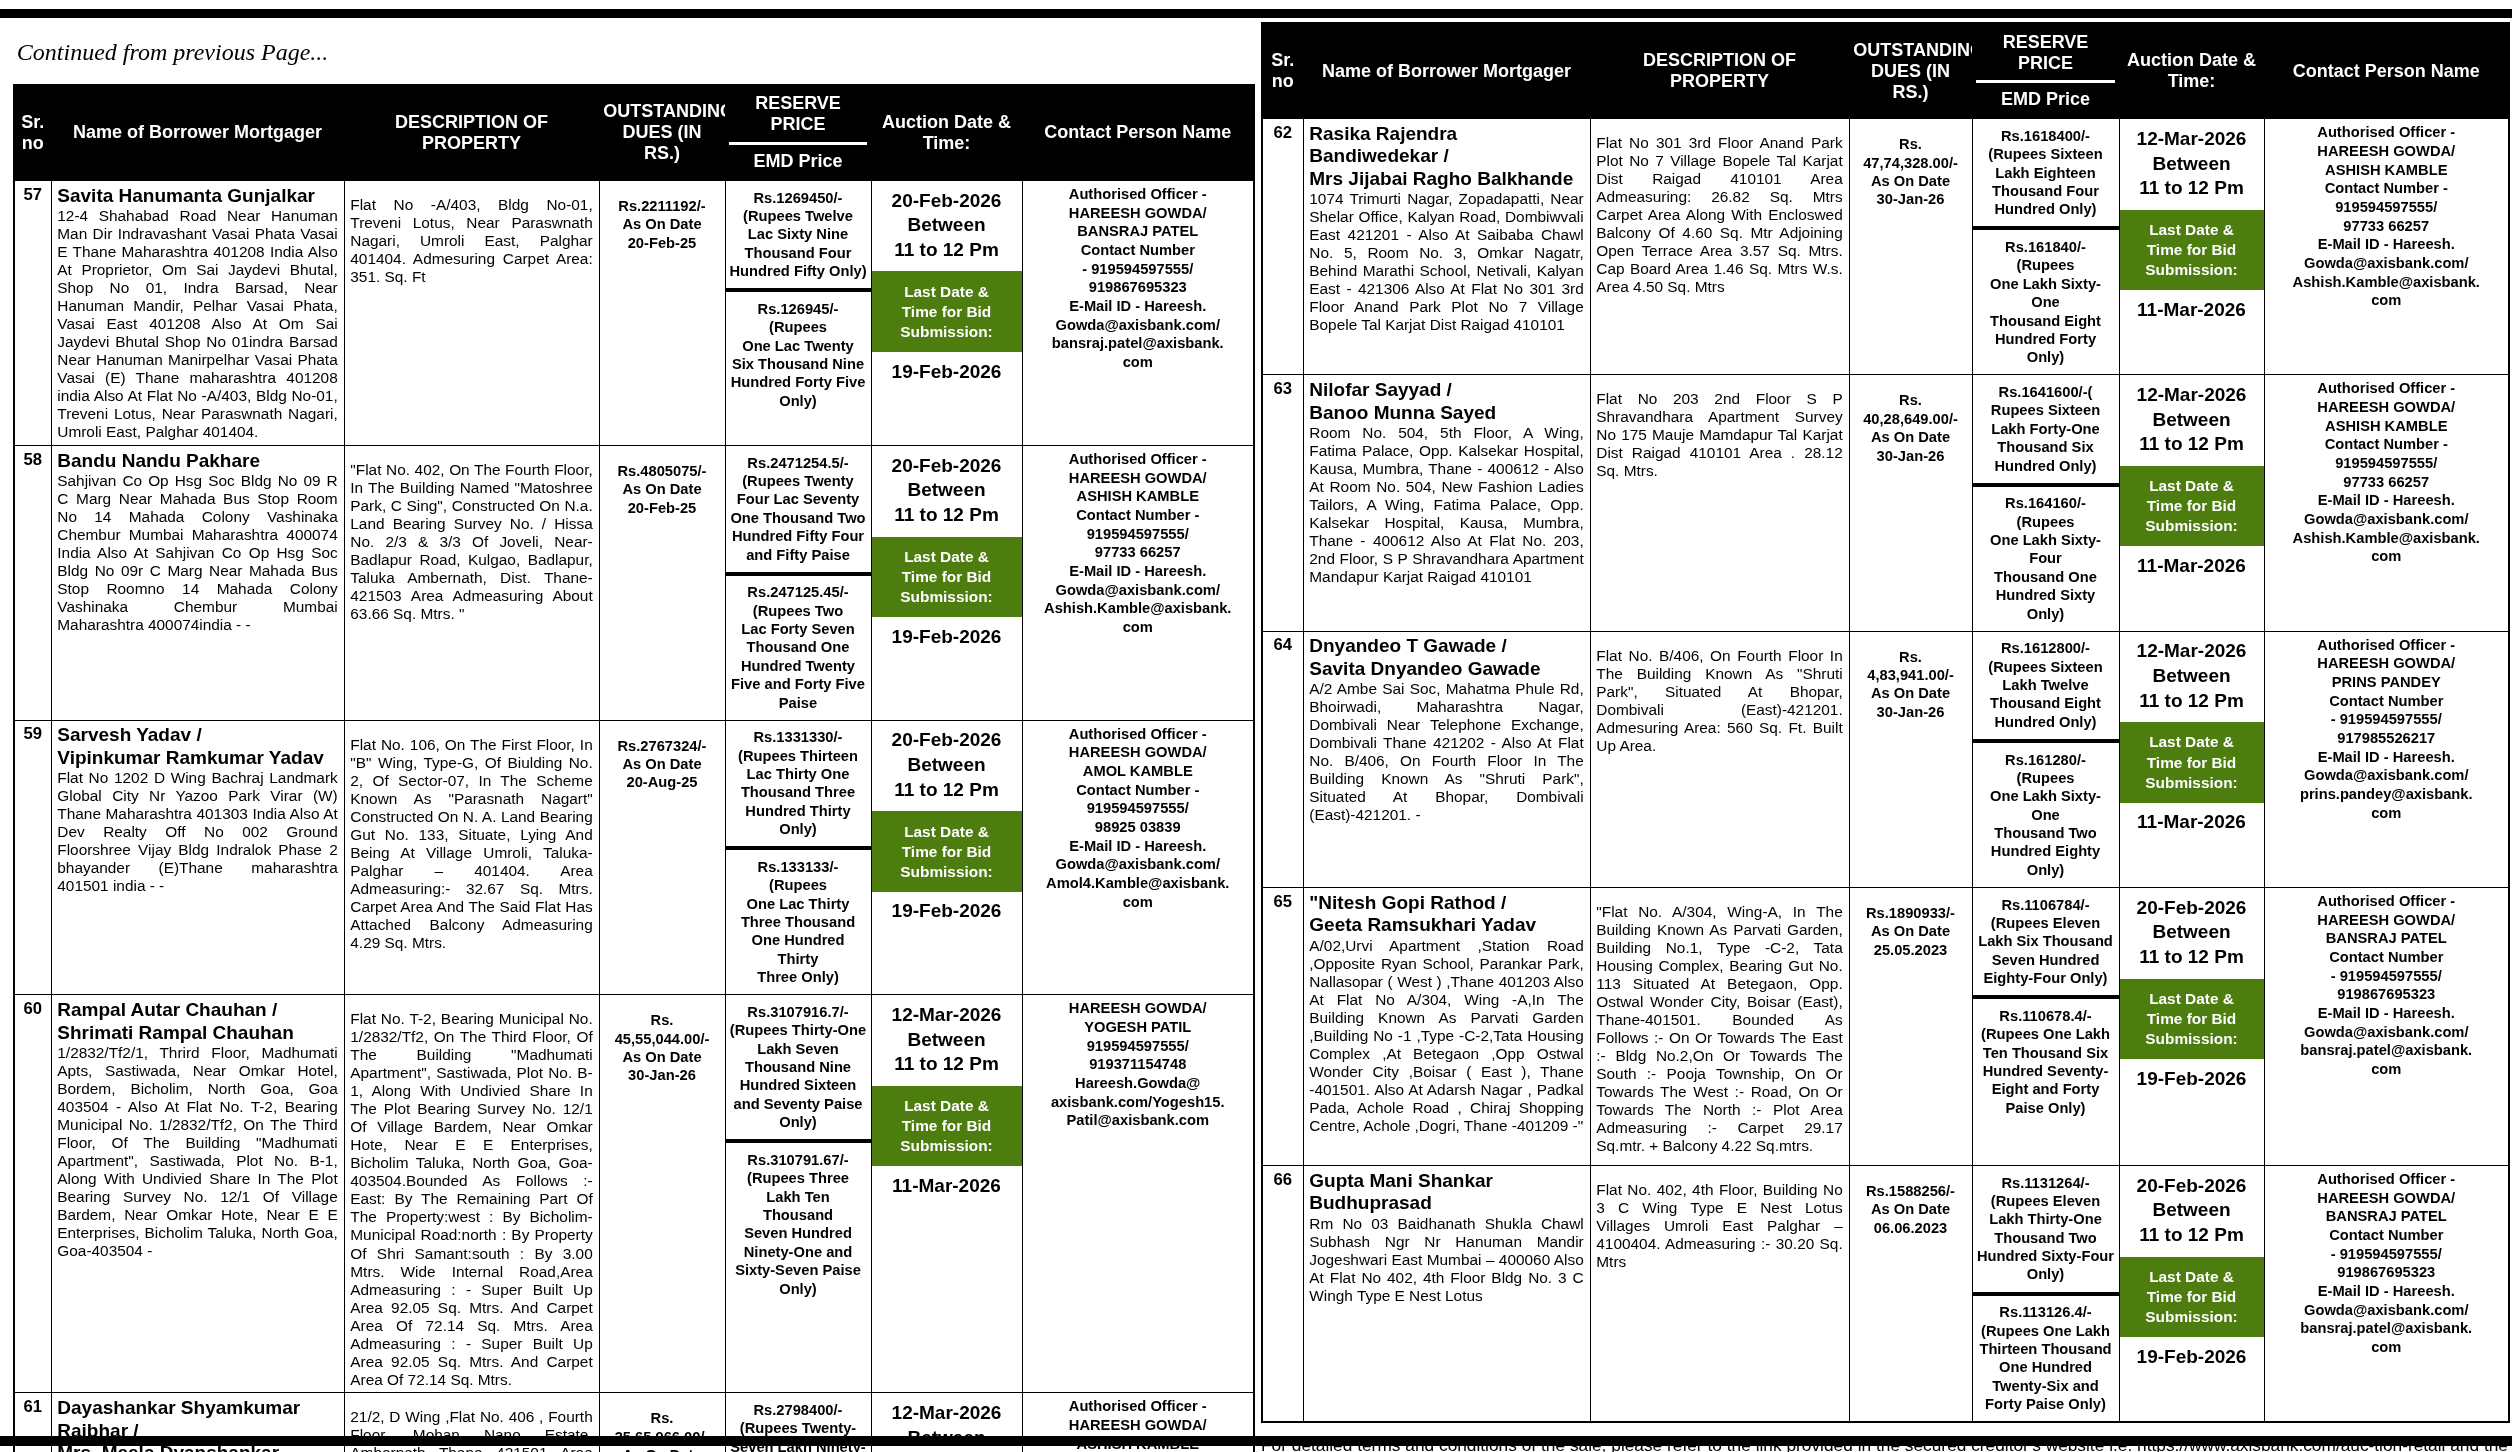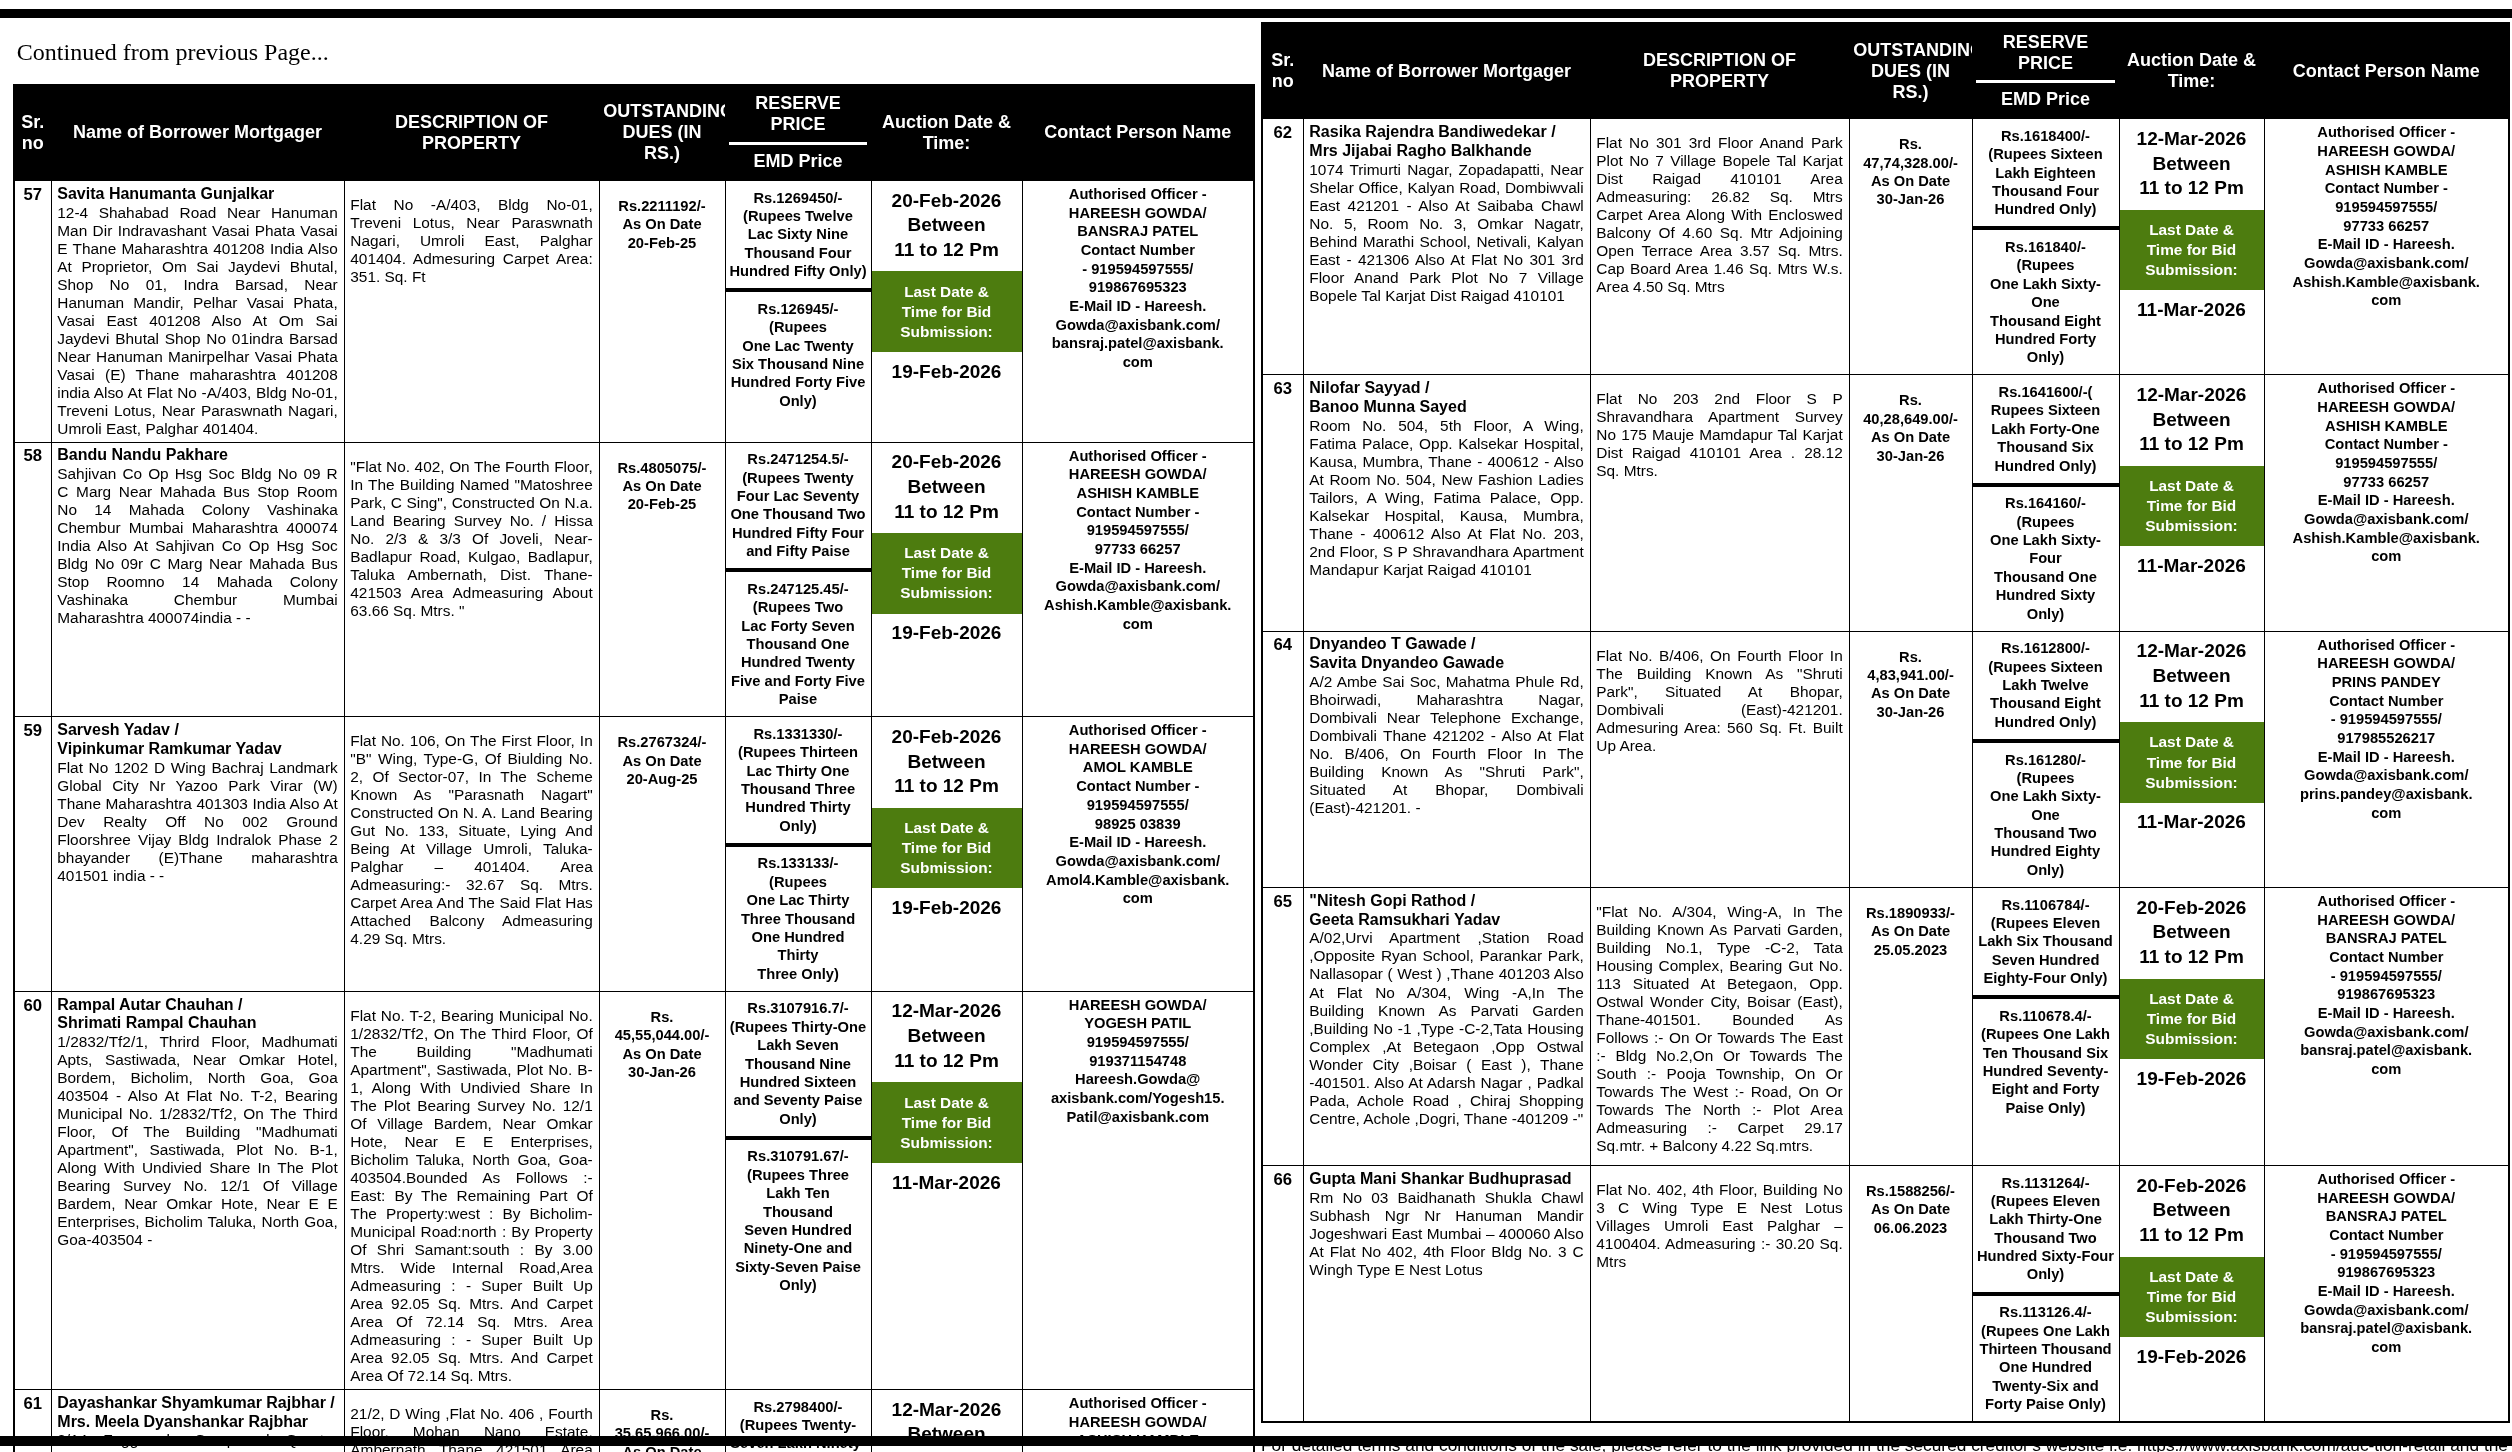--- a/index.html
+++ b/index.html
@@ -3,30 +3,30 @@
 <meta charset="utf-8">
 <style>
   html,body{margin:0;padding:0;background:#e8e8e8;}
   .page{position:relative;width:2512px;height:1453px;background:#fff;color:#000;
         font-family:"Liberation Sans", sans-serif;overflow:hidden;}
   .topbar{position:absolute;top:9px;left:0;width:2512px;height:9px;background:#000;}
   .botbar{position:absolute;top:1436px;left:0;width:2512px;height:9.6px;background:#000;}
   .cols{position:absolute;top:22px;left:13px;display:flex;gap:9px;}
   .col-left{width:1239px;}
   .col-right{width:1247px;}
-  .continued{font-family:"Liberation Serif", serif;font-size:24px;padding:16.7px 0 18px 3.8px;}
+  .continued{font-family:"Liberation Serif", serif;font-size:24px;padding:16.7px 0 18px 3.8px;font-style:italic;}
   table{border-collapse:collapse;table-layout:fixed;width:100%;border:2.6px solid #000;}
   td,th{border:1.9px solid #000;vertical-align:top;padding:3.8px 5.8px;overflow:hidden;}
   thead th{background:#000;color:#fff;font-weight:bold;font-size:18px;text-align:center;
            vertical-align:middle;padding:7.7px 3.8px;}
   .pre{white-space:pre-line;}
   .p0{padding:0;}
   .wdiv{height:0;border-top:3.2px solid #fff;margin:6.4px 0;}
   .sr{font-weight:bold;font-size:16.7px;text-align:center;padding-left:2.6px;padding-right:2.6px;}
-  .nt{font-weight:bold;font-size:16px;white-space:pre-line;line-height:1.18;}
+  .nt{font-weight:bold;font-size:19px;white-space:pre-line;line-height:1.18;}
   .na,.desc{font-size:15.4px;text-align:justify;line-height:1.17;}
   .desc{padding-top:15px;}
   .dues{font-weight:bold;font-size:14.7px;text-align:center;white-space:pre-line;line-height:1.25;padding-top:16px;}
   .pw,.aw{display:flex;flex-direction:column;height:100%;}
   .rp{font-weight:bold;font-size:14.7px;text-align:center;white-space:pre-line;line-height:1.25;
       padding:7.7px 3.8px;flex:1;border-radius:28px;}
   .pdiv{height:0;border-top:4.5px solid #000;}
   .ad{font-weight:bold;font-size:19px;text-align:center;white-space:pre-line;line-height:1.3;padding:7.7px 2.6px 3.8px;}
   .sp{flex:1;min-height:5.1px;}
   .sp2{flex:1.3;}

